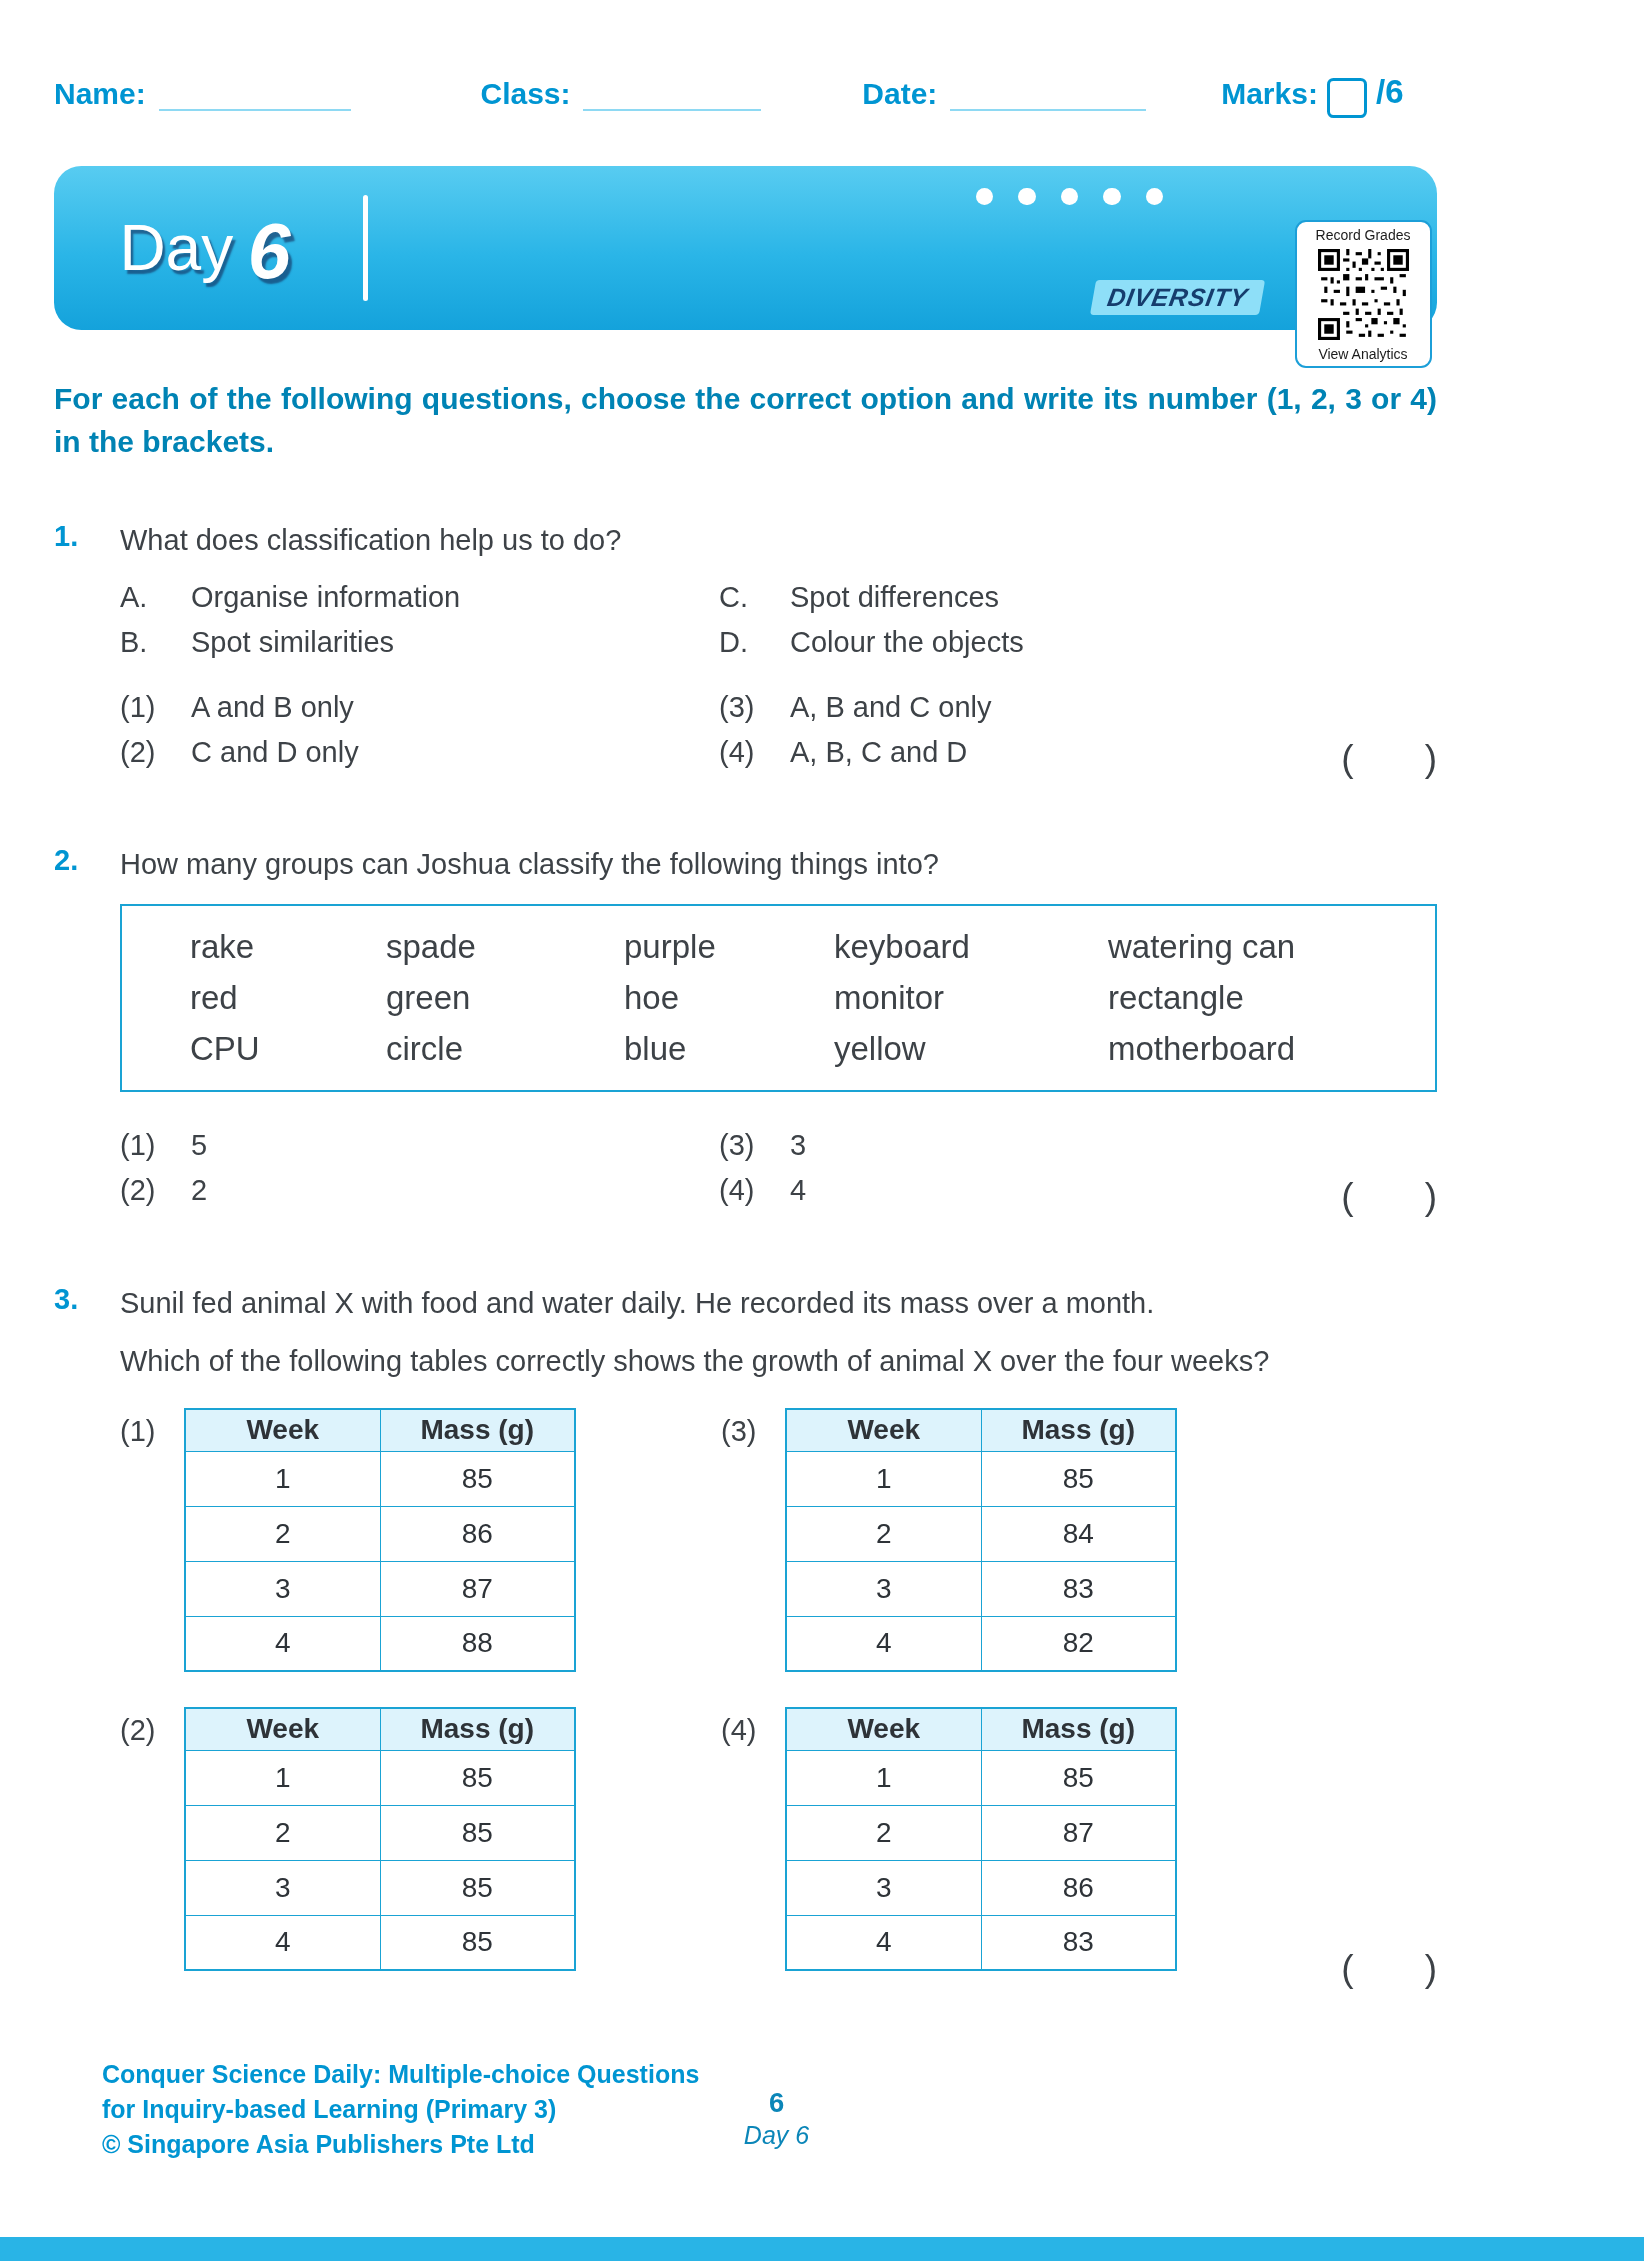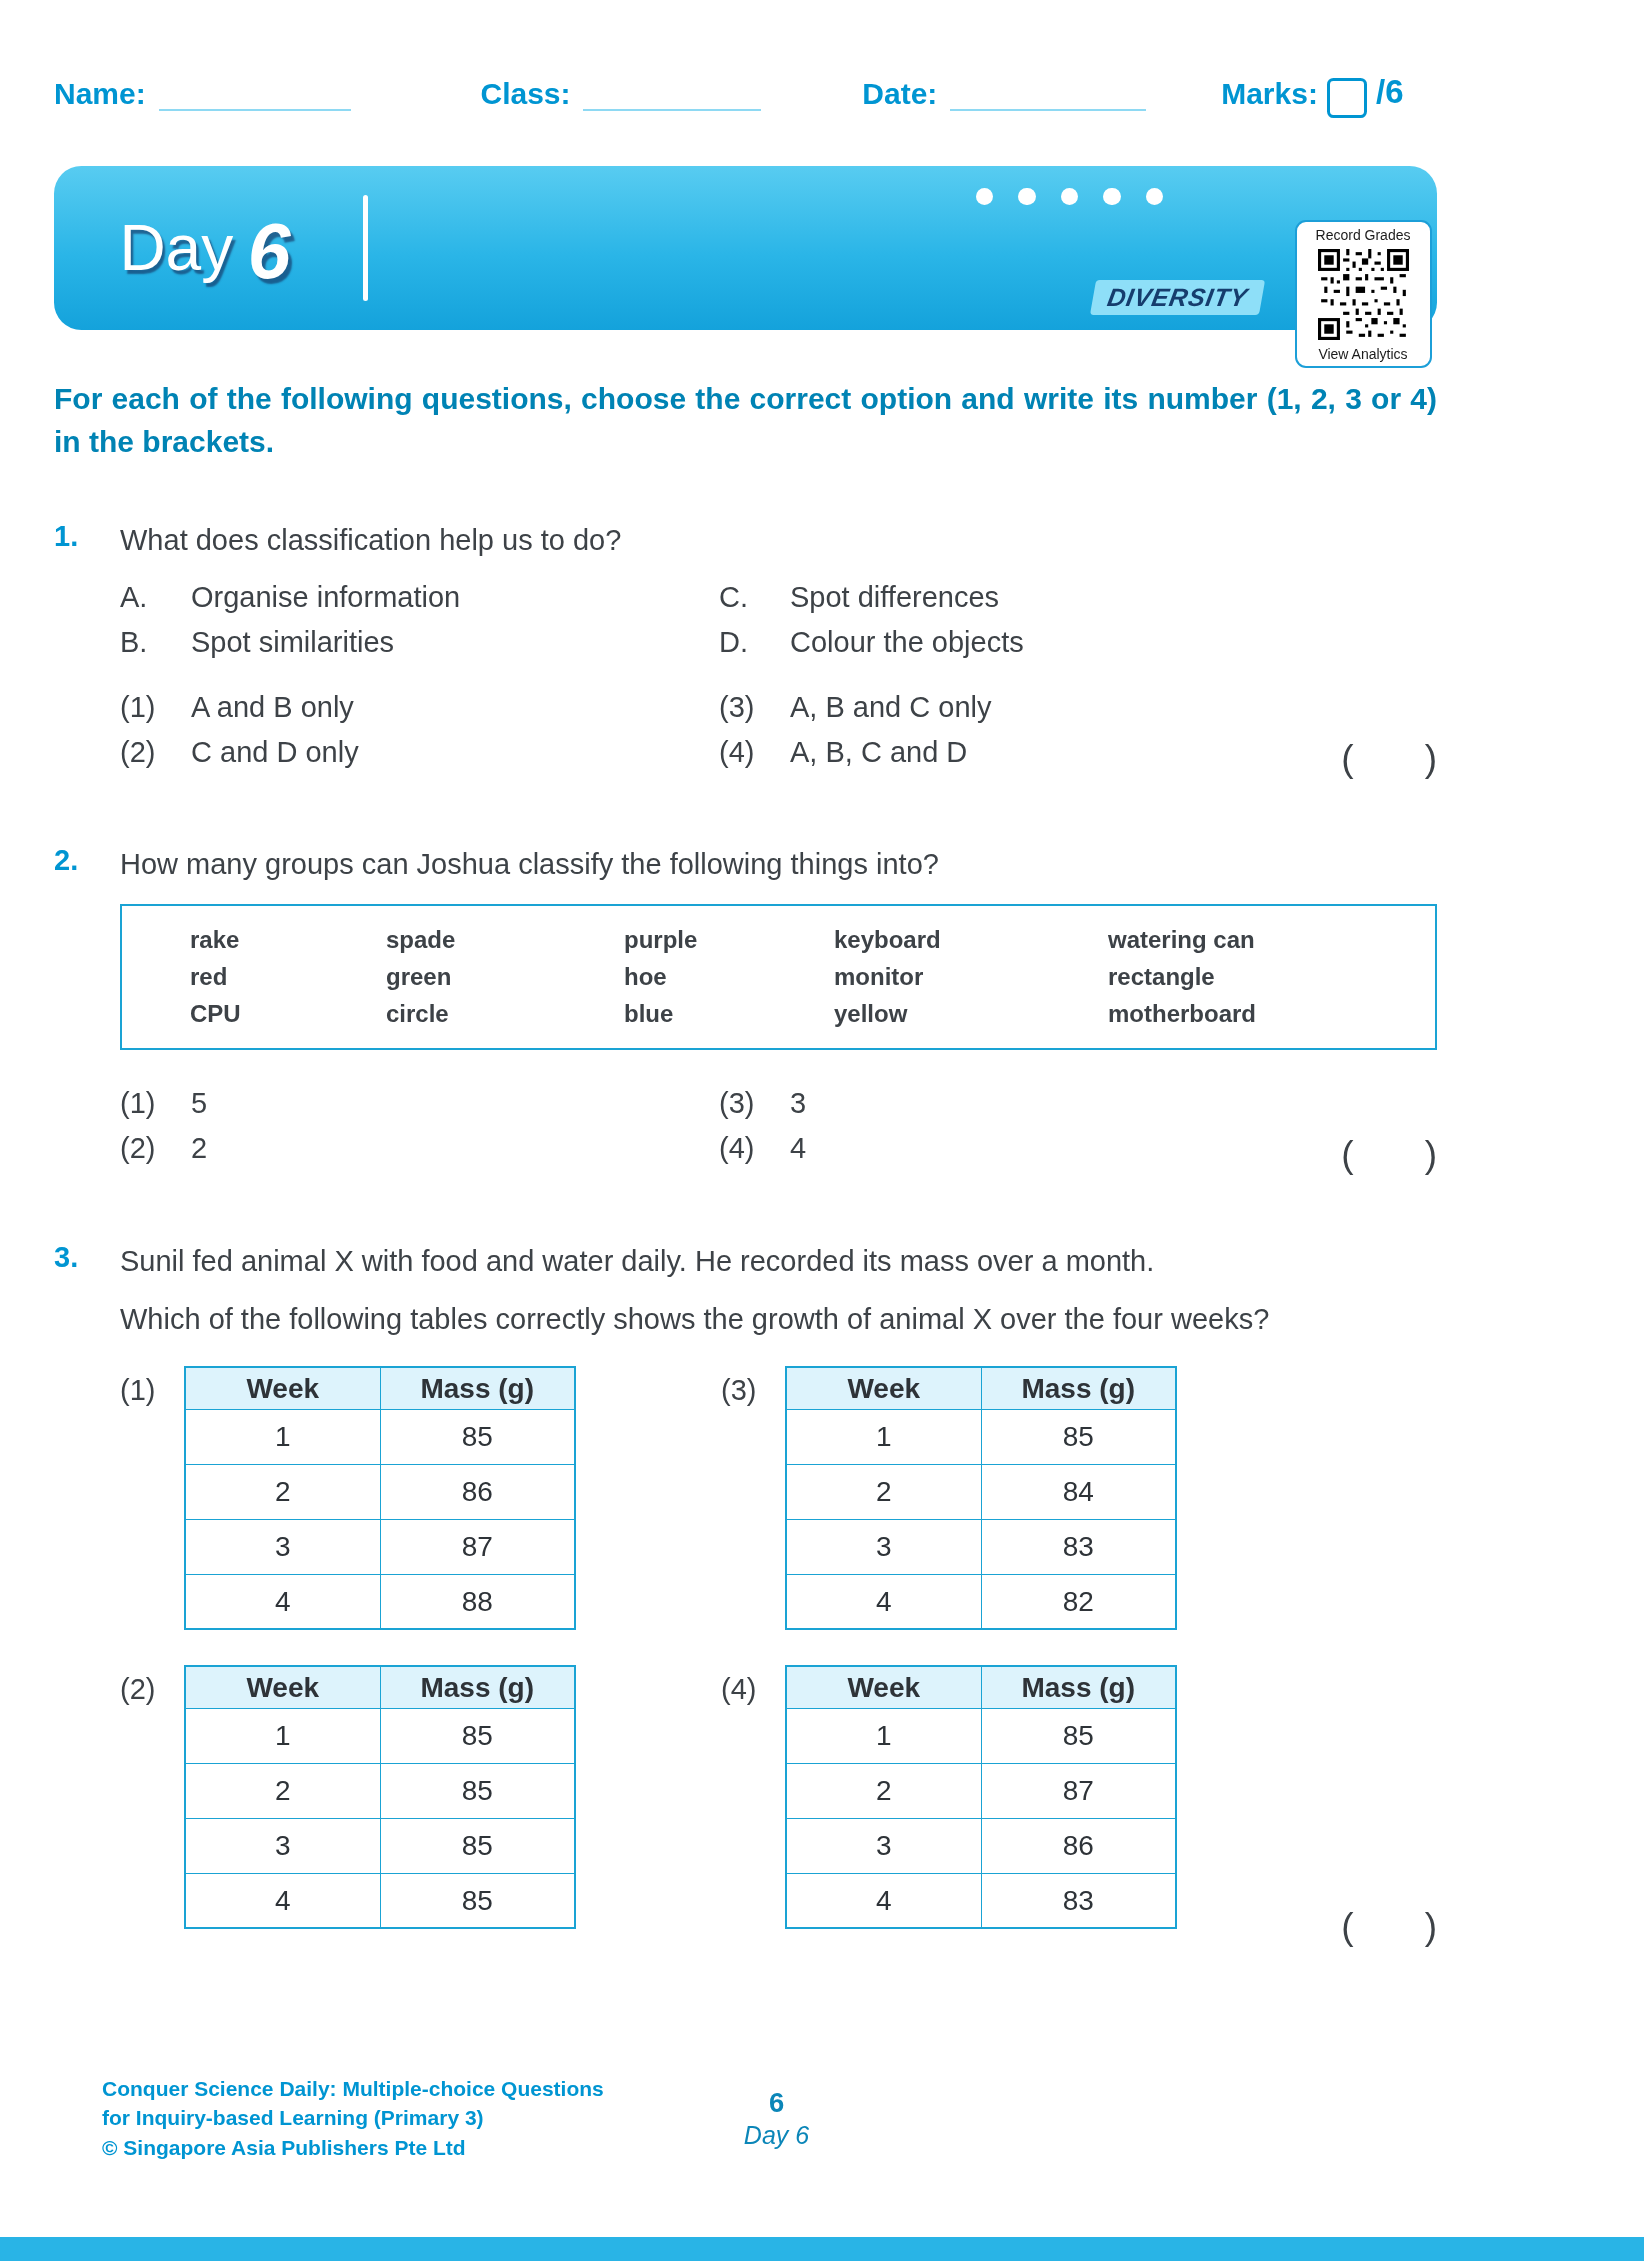--- a/index.html
+++ b/index.html
@@ -55,36 +55,36 @@
   .opt-row { display:flex; font-size:29px; line-height:1.55; }
   .opt { display:flex; }
   .opt-a { width:599px; }
   .opt-key { width:71px; flex-shrink:0; }
   .opts { margin-top:12.8px; }
   .numbered { margin-top:20px; }
   .bracket-pair { margin-left:auto; display:flex; align-items:center; font-size:37px; color:#3d4247; }
   .bracket-gap { width:71px; }
 
   .word-box { margin-top:18.3px; border:2.7px solid #1aa3d4; padding:14.6px 9.1px 16.4px 68px; display:grid;
-    grid-template-columns:196px 238px 210px 274px 1fr; font-size:24px; line-height:1.55;font-weight:bold; }
+    grid-template-columns:196px 238px 210px 274px 1fr; font-size:33px; line-height:1.55; }
   .q2-opts { margin-top:31px; }
 
   .q3-para2 { margin-top:16.4px; }
   .tables-grid { margin-top:25.6px; margin-left:66px; }
   .tables-row { display:flex; margin-bottom:35px; }
   .table-block { display:flex; width:601px; }
   .tbl-label { width:64px; font-size:29px; padding-top:7.3px; flex-shrink:0; }
   table.mass { border-collapse:collapse; border:2.7px solid #1aa3d4; }
   .mass th, .mass td { border:1.8px solid #1aa3d4; width:195px; text-align:center; font-size:28px; color:#2e3338; }
   .mass th { height:42px; background:#ddf3fc; font-weight:bold; }
   .mass td { height:55px; font-weight:normal; }
   .bracket-row { display:flex; justify-content:flex-end; margin-top:-58px; }
 
   
-  .footer-left { position:absolute; left:102px; bottom:99px; font-size:21px; font-weight:bold; color:#0095d2; line-height:1.4; }
+  .footer-left { position:absolute; left:102px; bottom:99px; font-size:25px; font-weight:bold; color:#0095d2; line-height:1.4; }
   .footer-center { position:absolute; left:685px; bottom:111px; width:183px; text-align:center; color:#0b86b8; }
   .footer-page { font-size:27.4px; font-weight:bold; }
   .footer-day { font-size:25px; font-style:italic; margin-top:1.8px; }
   .bottom-bar { position:absolute; left:0; bottom:0; width:100%; height:24px; background:#29b4e6; }
 </style>
 </head>
 <body>
 
 <div class="page">
 

